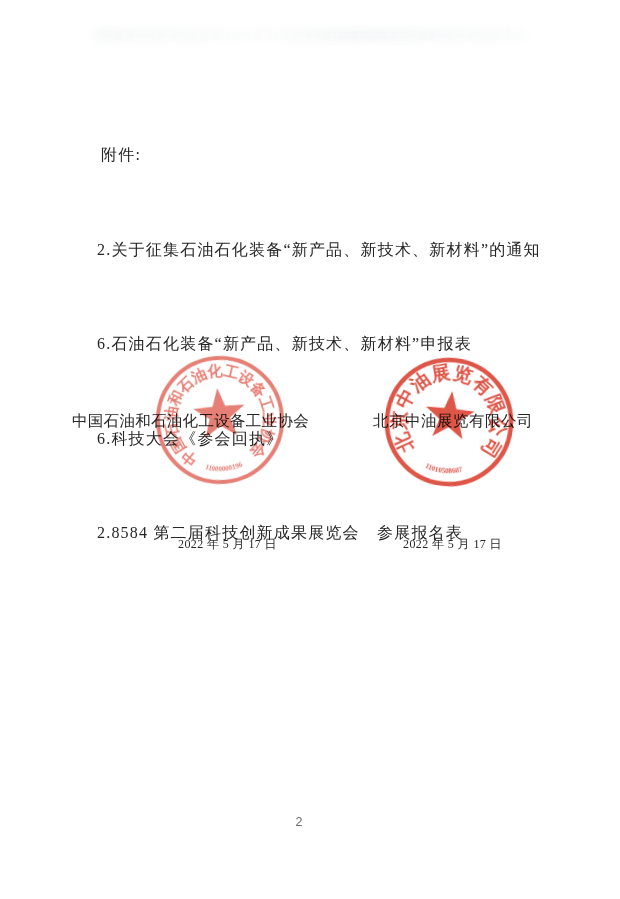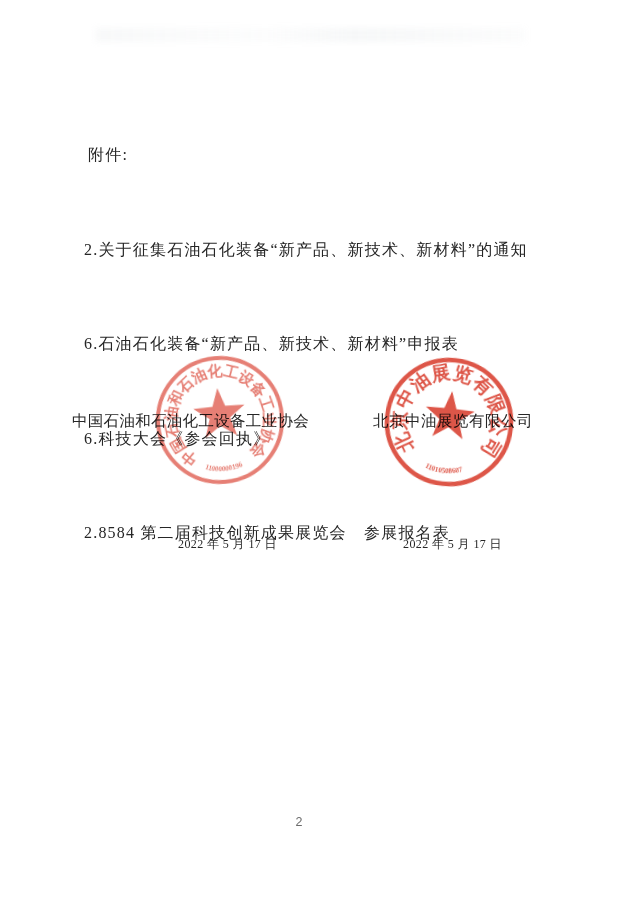--- a/index.html
+++ b/index.html
@@ -20,21 +20,21 @@
   }
   
   .smudge{
     position:absolute;left:95px;top:28px;width:430px;height:14px;
     background:linear-gradient(90deg,
       rgba(185,195,200,.10),rgba(185,195,200,.04) 40%,
       rgba(185,195,200,.12) 60%,rgba(185,195,200,.05));
     filter:blur(3px);
   }
   .attachments{
-    position:absolute;left:84px;top:76px;
+    position:absolute;left:97px;top:76px;
     font-size:16px;letter-spacing:1.2px;line-height:31.5px;
     white-space:pre;
   }
   .attachments .label{padding-left:4px;}
   .org{
     position:absolute;top:411px;
     font-size:15.5px;letter-spacing:.3px;
     color:var(--body-text);
     white-space:nowrap;
     z-index:1;

